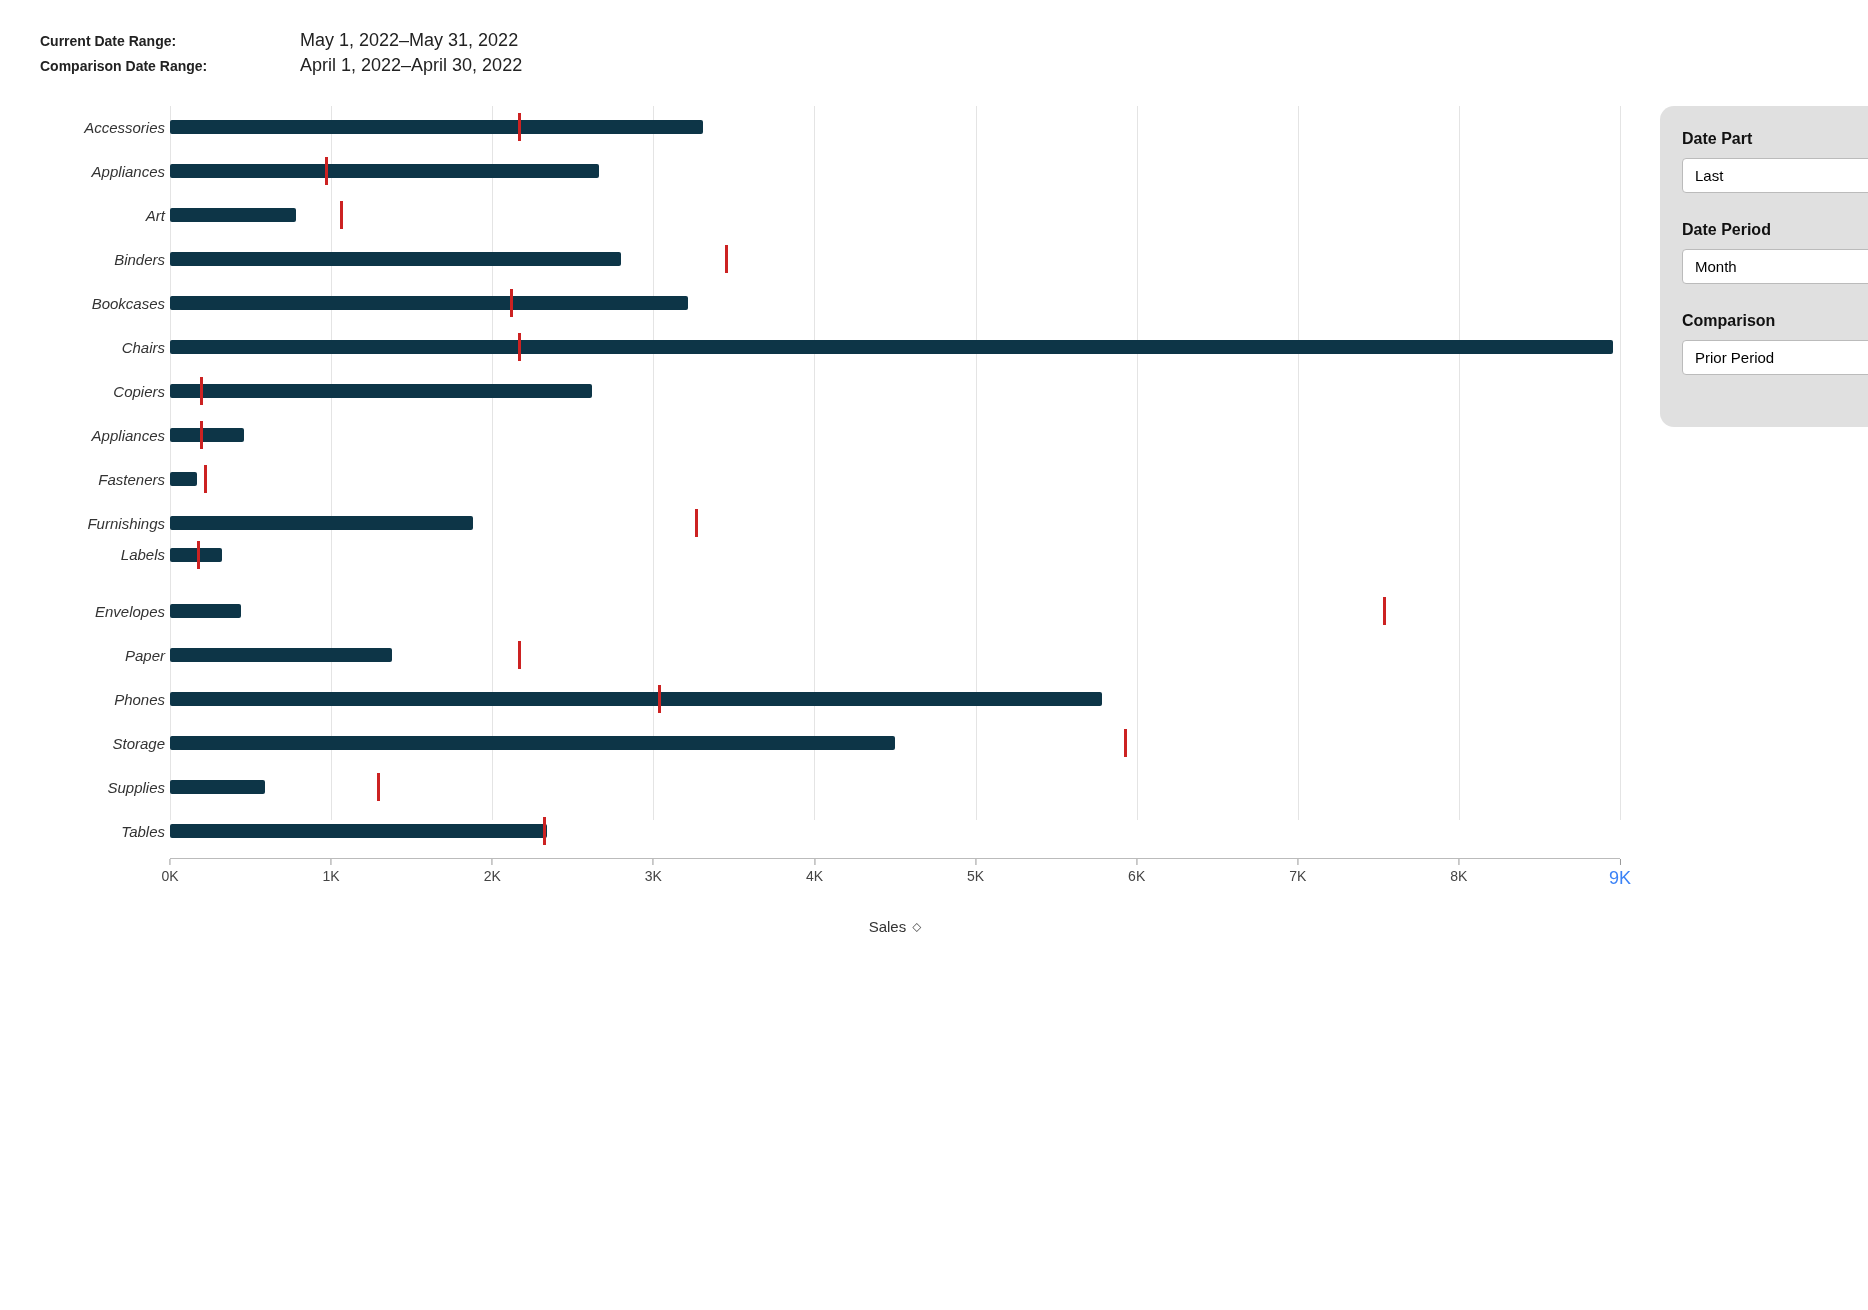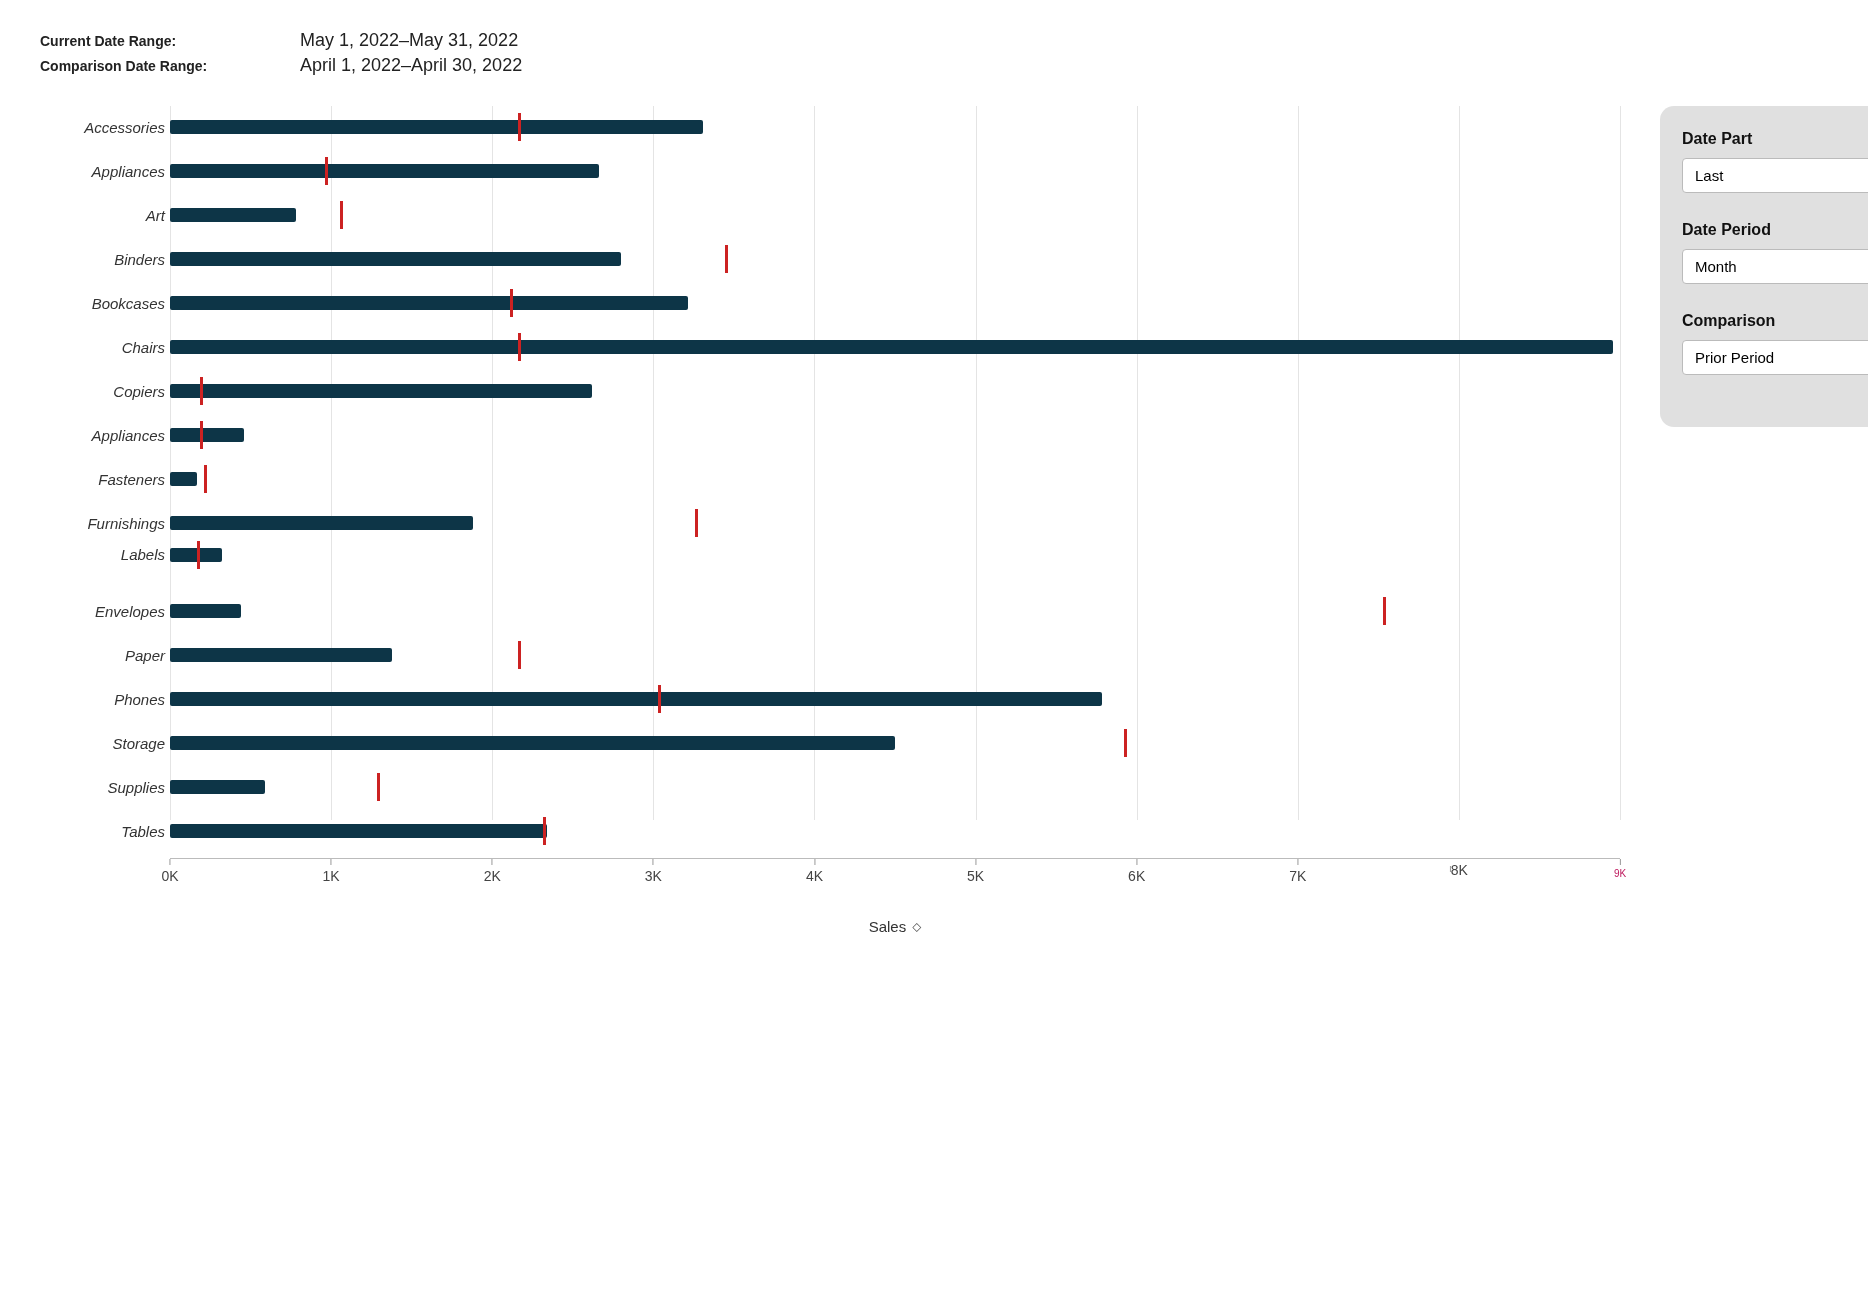--- a/index.html
+++ b/index.html
@@ -328,27 +328,27 @@
             <span style="font-size: 14px; color: rgb(68, 68, 68); margin-top: 3px;">5K</span>
           </div>
           <div style="position: absolute; left: 966.667px; transform: translateX(-50%); display: flex; flex-direction: column; align-items: center;">
             <div style="width: 1px; height: 6px; background: rgb(153, 153, 153);"></div>
             <span style="font-size: 14px; color: rgb(68, 68, 68); margin-top: 3px;">6K</span>
           </div>
           <div style="position: absolute; left: 1127.78px; transform: translateX(-50%); display: flex; flex-direction: column; align-items: center;">
             <div style="width: 1px; height: 6px; background: rgb(153, 153, 153);"></div>
             <span style="font-size: 14px; color: rgb(68, 68, 68); margin-top: 3px;">7K</span>
           </div>
-          <div style="position: absolute; left: 1288.89px; transform: translateX(-50%); display: flex; flex-direction: row; align-items: center;">
+          <div style="position: absolute; left: 1288.89px; transform: translateX(-50%); display: flex; flex-direction: column; align-items: center;">
             <div style="width: 1px; height: 6px; background: rgb(153, 153, 153);"></div>
             <span style="font-size: 14px; color: rgb(68, 68, 68); margin-top: 3px;">8K</span>
           </div>
           <div style="position: absolute; left: 1450px; transform: translateX(-50%); display: flex; flex-direction: column; align-items: center;">
             <div style="width: 1px; height: 6px; background: rgb(153, 153, 153);"></div>
-            <span style="font-size: 10px; color: #be185d; margin-top: 3px;">9K</span>
+            <span style="font-size: 18px; color: #3b82f6; margin-top: 3px;">9K</span>
           </div>
         </div>
       <div class="x-axis-label">
         <span>Sales</span>
         <span class="sort-icon">⬦</span>
       </div>
     </div>
   </div>
 
   <div class="sidebar-panel">

